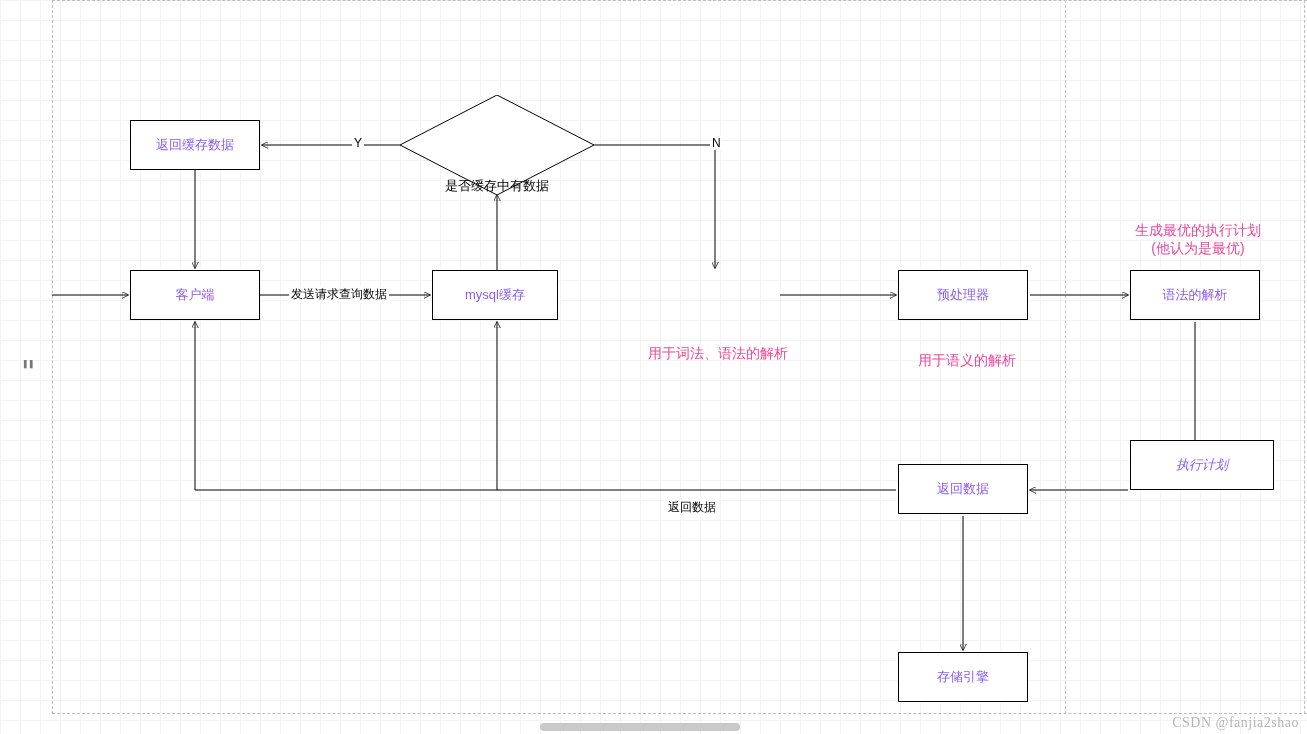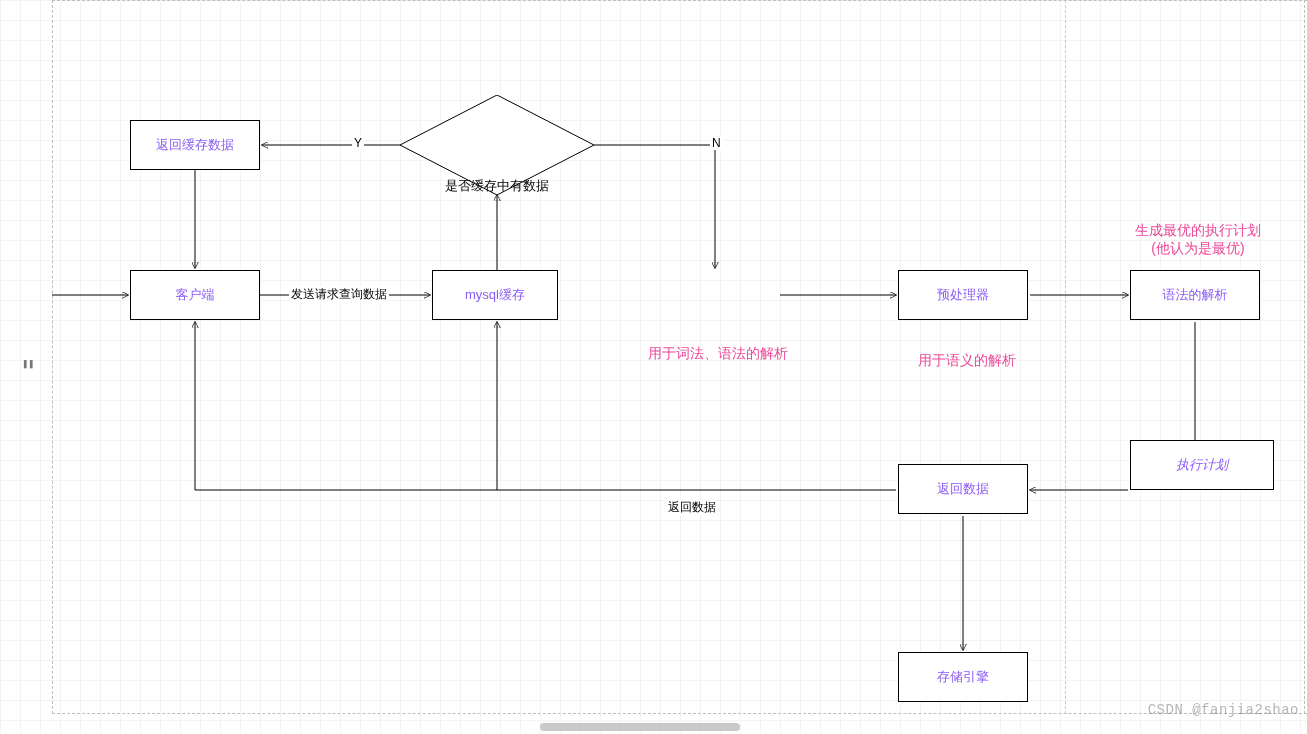--- a/index.html
+++ b/index.html
@@ -94,24 +94,24 @@
     font-size: 12px;
     color: #000;
     background: #fff;
     padding: 0 2px;
     white-space: nowrap;
   }
 
   .watermark {
     position: absolute;
     right: 8px;
-    bottom: 16px;
+    bottom: 3px;
     font-size: 14px;
     color: rgba(120,120,120,0.55);
-    font-family: Liberation Mono, monospace;
+    font-family: Liberation Serif, serif;
     letter-spacing: 0.5px;
   }
 
   .hscroll {
     position: absolute;
     left: 0; right: 0; bottom: 0;
     height: 14px;
     background: transparent;
   }
   .hscroll .thumb {

